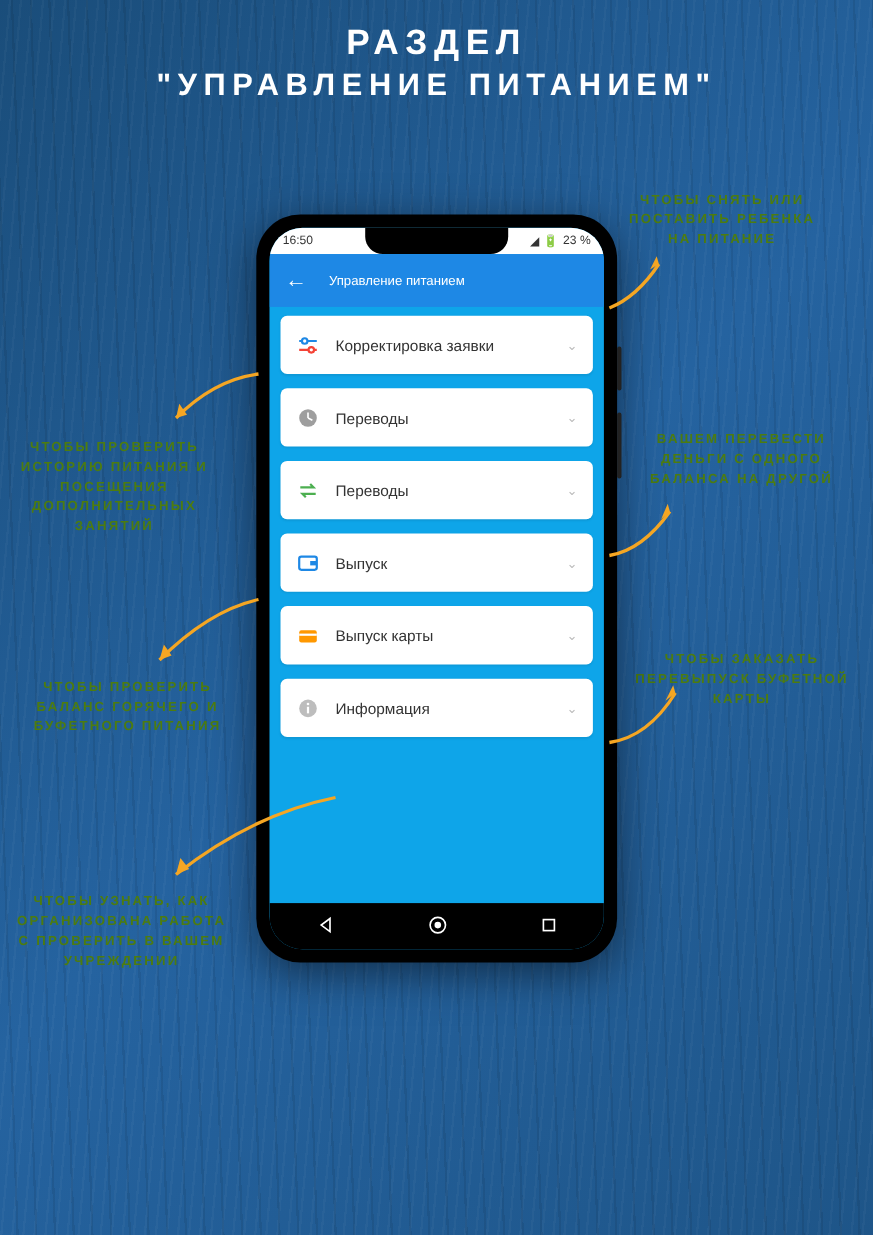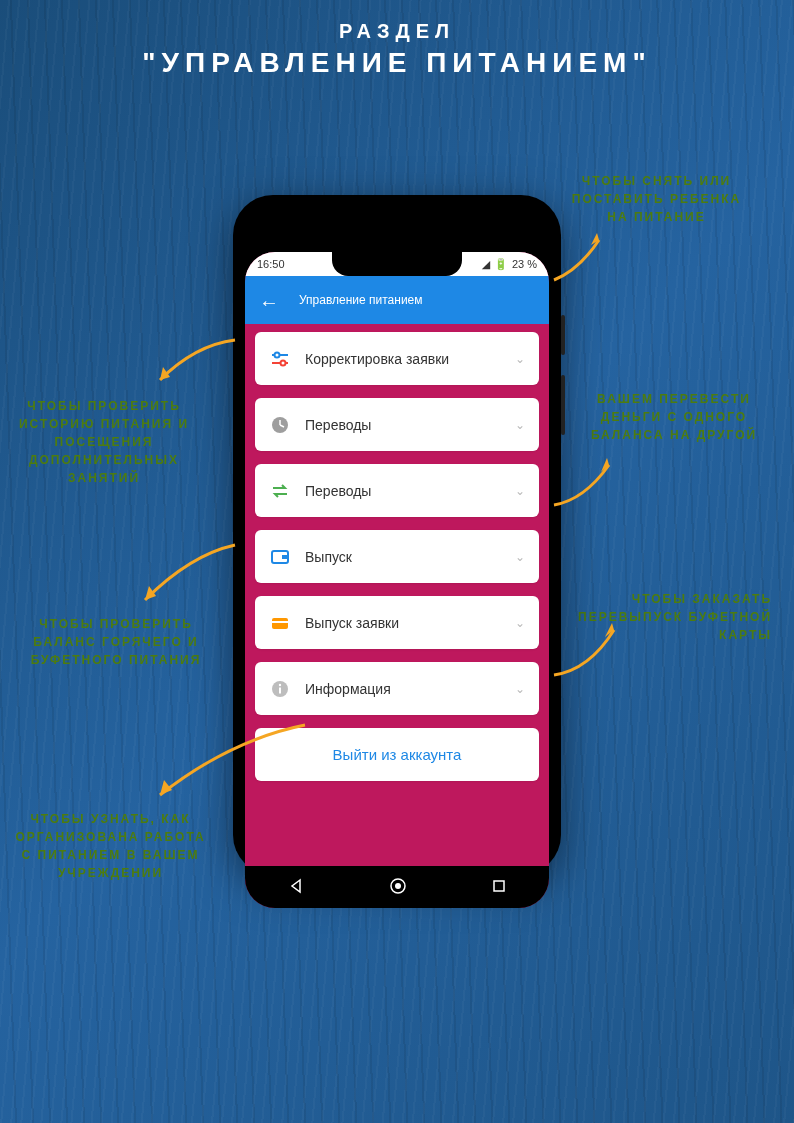--- a/index.html
+++ b/index.html
@@ -21,21 +21,21 @@
 }
 .title {
   position: relative;
   text-align: center;
   color: #fff;
   letter-spacing: 6px;
   font-weight: bold;
   padding-top: 20px;
   z-index: 2;
 }
-.title-line1 { font-size: 20px; }
+.title-line1 { font-size: 32px; }
 .title-line2 { font-size: 28px; margin-top: 4px; }
 .phone {
   position: absolute;
   left: 233px;
   top: 195px;
   width: 328px;
   height: 680px;
   background: #000;
   border-radius: 40px;
   padding: 12px;
@@ -47,25 +47,24 @@
   right: -4px;
   background: #222;
   width: 4px;
   border-radius: 2px;
 }
 .btn-r1 { top: 120px; height: 40px; }
 .btn-r2 { top: 180px; height: 60px; }
 .screen {
   width: 100%;
   height: 100%;
-  background: #be185d;
+  background: #0ea5e9;
   border-radius: 30px;
   overflow: hidden;
   position: relative;
-  margin-top: 45px;
 }
 .notch {
   position: absolute;
   top: -2px;
   left: 50%;
   transform: translateX(-50%);
   width: 130px;
   height: 26px;
   background: #000;
   border-radius: 0 0 16px 16px;
@@ -158,21 +157,21 @@
   font-weight: bold;
   letter-spacing: 2px;
   text-align: center;
   z-index: 2;
   line-height: 1.5;
 }
 .ann1 { top: 172px; right: 40px; width: 195px; }
 .ann2 { top: 397px; left: 10px; width: 188px; }
 .ann3 { top: 390px; right: 20px; width: 200px; }
 .ann4 { top: 615px; left: 26px; width: 180px; text-align: center; }
-.ann5 { top: 590px; right: 22px; width: 195px; text-align: right; }
+.ann5 { top: 590px; right: 22px; width: 195px; }
 .ann6 { top: 810px; left: 8px; width: 205px; }
 .arrow {
   position: absolute;
   z-index: 4;
   pointer-events: none;
 }
 .arr1 { top: 225px; right: 175px; width: 70px; height: 60px; }
 .arr2 { top: 335px; left: 145px; width: 95px; height: 60px; }
 .arr3 { top: 450px; right: 165px; width: 80px; height: 65px; }
 .arr4 { top: 540px; left: 130px; width: 110px; height: 75px; }
@@ -185,21 +184,21 @@
 <div class="title">
   <div class="title-line1">РАЗДЕЛ</div>
   <div class="title-line2">"УПРАВЛЕНИЕ ПИТАНИЕМ"</div>
 </div>
 
 <div class="annotation ann1">ЧТОБЫ СНЯТЬ ИЛИ ПОСТАВИТЬ РЕБЕНКА НА ПИТАНИЕ</div>
 <div class="annotation ann2">ЧТОБЫ ПРОВЕРИТЬ ИСТОРИЮ ПИТАНИЯ И ПОСЕЩЕНИЯ ДОПОЛНИТЕЛЬНЫХ ЗАНЯТИЙ</div>
 <div class="annotation ann3">ВАШЕМ ПЕРЕВЕСТИ ДЕНЬГИ С ОДНОГО БАЛАНСА НА ДРУГОЙ</div>
 <div class="annotation ann4">ЧТОБЫ ПРОВЕРИТЬ БАЛАНС ГОРЯЧЕГО И БУФЕТНОГО ПИТАНИЯ</div>
 <div class="annotation ann5">ЧТОБЫ ЗАКАЗАТЬ ПЕРЕВЫПУСК БУФЕТНОЙ КАРТЫ</div>
-<div class="annotation ann6">ЧТОБЫ УЗНАТЬ, КАК ОРГАНИЗОВАНА РАБОТА С ПИТАНИЕМ В ВАШЕМ УЧРЕЖДЕНИИ</div>
+<div class="annotation ann6">ЧТОБЫ УЗНАТЬ, КАК ОРГАНИЗОВАНА РАБОТА С ПРОВЕРИТЬ В ВАШЕМ УЧРЕЖДЕНИИ</div>
 
 <svg class="arrow arr1" viewBox="0 0 70 60">
     <path d="M 5 55 Q 30 45 50 15" stroke="#f5a623" stroke-width="3" fill="none"></path>
     <polygon points="50,15 42,20 48,8" fill="#f5a623"></polygon>
   </svg>
 <svg class="arrow arr2" viewBox="0 0 95 60">
     <path d="M 90 5 Q 50 10 15 45" stroke="#f5a623" stroke-width="3" fill="none"></path>
     <polygon points="15,45 25,42 18,32" fill="#f5a623"></polygon>
   </svg>
 <svg class="arrow arr3" viewBox="0 0 80 65">
@@ -285,39 +284,36 @@
         <span class="chevron">⌄</span>
       </div>
 
       <div class="menu-item">
         <span class="menu-icon">
           <svg width="20" height="20" viewBox="0 0 20 20">
               <rect x="2" y="5" width="16" height="11" rx="2" fill="#ff9800"></rect>
               <rect x="2" y="8" width="16" height="2" fill="#fff"></rect>
             </svg>
         </span>
-        <span class="menu-label">Выпуск заявки</span>
+        <span class="menu-label">Выпуск карты</span>
         <span class="chevron">⌄</span>
       </div>
 
       <div class="menu-item">
         <span class="menu-icon">
           <svg width="20" height="20" viewBox="0 0 20 20">
               <circle cx="10" cy="10" r="8" fill="#bdbdbd"></circle>
               <circle cx="10" cy="6" r="1.2" fill="#fff"></circle>
               <rect x="9" y="8.5" width="2" height="6" fill="#fff"></rect>
             </svg>
         </span>
         <span class="menu-label">Информация</span>
         <span class="chevron">⌄</span>
       </div>
 
-      <div class="logout-item">
-        <span class="logout-label">Выйти из аккаунта</span>
-      </div>
 
     </div>
     <div class="nav-bar">
       <span class="nav-btn">
         <svg width="16" height="16" viewBox="0 0 16 16">
             <polygon points="12,2 4,8 12,14" fill="none" stroke="#fff" stroke-width="1.5"></polygon>
           </svg>
       </span>
       <span class="nav-btn">
         <svg width="18" height="18" viewBox="0 0 18 18">

